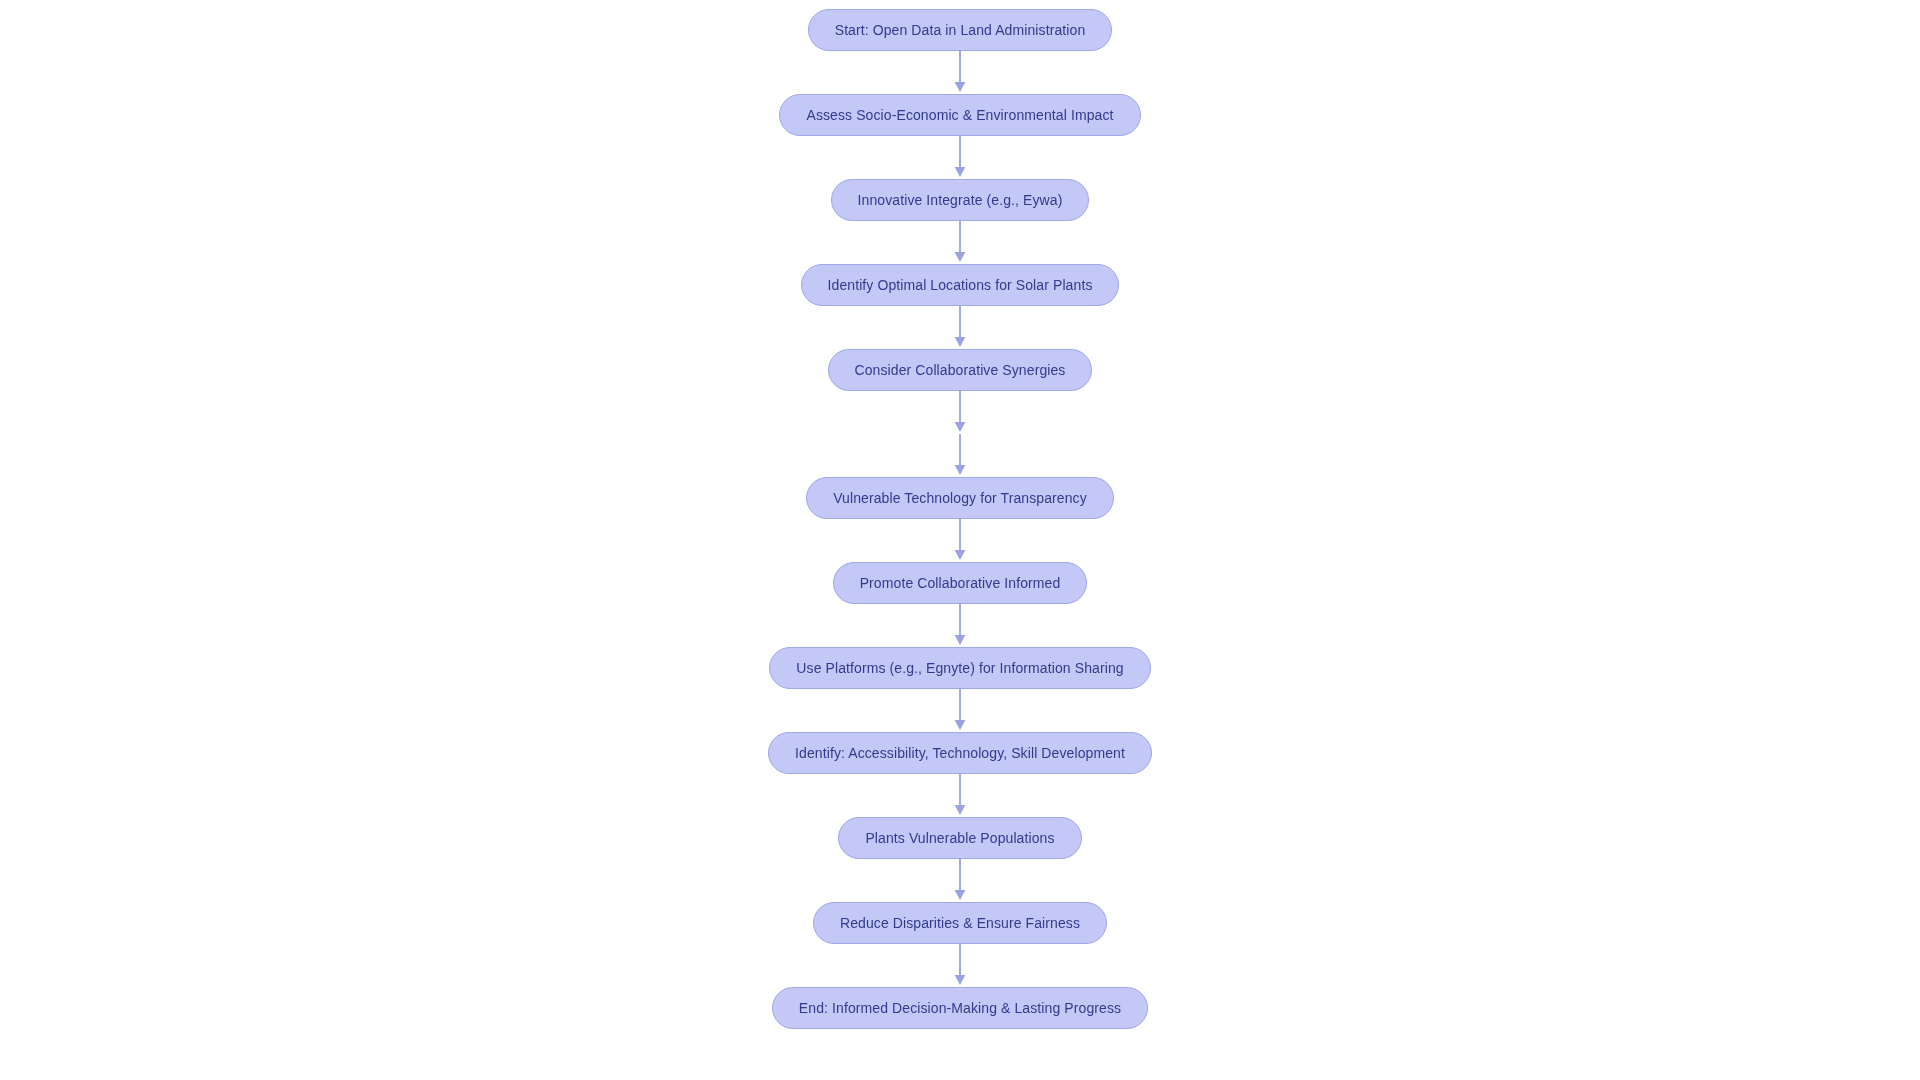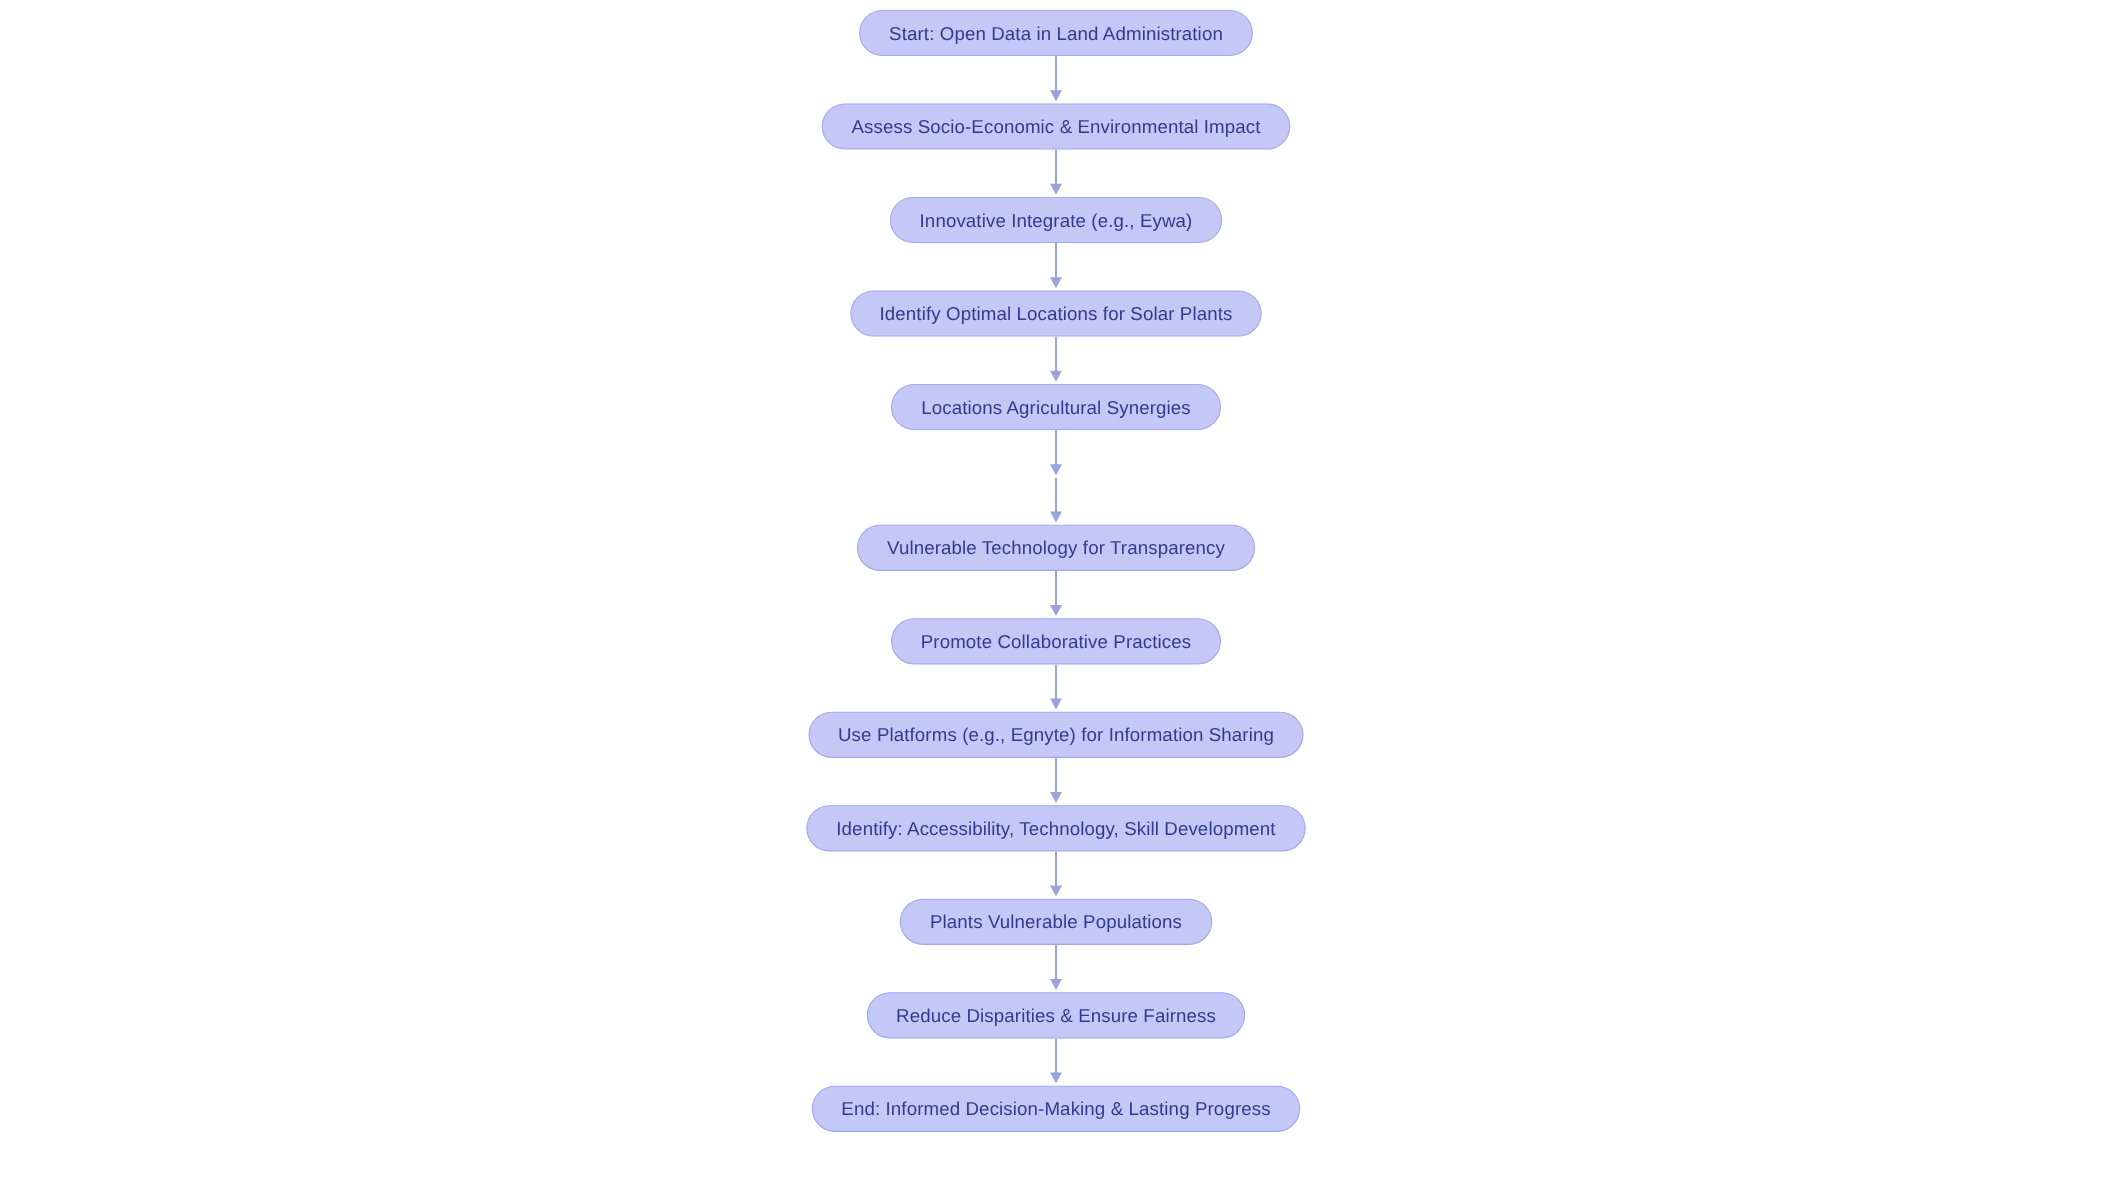--- a/index.html
+++ b/index.html
@@ -49,21 +49,21 @@
     color: #333a8e;
     font-size: 15.5px;
     font-family: "Liberation Sans", sans-serif;
     letter-spacing: 0.1px;
     white-space: nowrap;
     line-height: 1;
   }
 
   .flow-node-label {
     color: #333a8e;
-    font-size: 17px;
+    font-size: 14px;
     white-space: nowrap;
   }
 
   
   .flow-connector {
     width: 14px;
     height: 43px;
     display: block;
     flex: 0 0 auto;
   }
@@ -95,39 +95,39 @@
         <path d="M 1.6 31 L 12.4 31 L 7 41 Z" fill="#9aa2e0"></path>
       </svg>
       <div class="flow-node">
         <span class="flow-node-label">Identify Optimal Locations for Solar Plants</span>
       </div>
       <svg class="flow-connector" viewBox="0 0 14 43" width="14" height="43">
         <line x1="7" y1="0" x2="7" y2="33" stroke="#9aa2e0" stroke-width="1.8"></line>
         <path d="M 1.6 31 L 12.4 31 L 7 41 Z" fill="#9aa2e0"></path>
       </svg>
       <div class="flow-node">
-        <span class="flow-node-label">Locations Agricultural Synergies</span>
+        <span class="flow-node-label">Consider Collaborative Synergies</span>
       </div>
       <svg class="flow-connector" viewBox="0 0 14 43" width="14" height="43">
         <line x1="7" y1="0" x2="7" y2="33" stroke="#9aa2e0" stroke-width="1.8"></line>
         <path d="M 1.6 31 L 12.4 31 L 7 41 Z" fill="#9aa2e0"></path>
       </svg>
       <svg class="flow-connector" viewBox="0 0 14 43" width="14" height="43">
         <line x1="7" y1="0" x2="7" y2="33" stroke="#9aa2e0" stroke-width="1.8"></line>
         <path d="M 1.6 31 L 12.4 31 L 7 41 Z" fill="#9aa2e0"></path>
       </svg>
       <div class="flow-node">
         <span class="flow-node-label">Vulnerable Technology for Transparency</span>
       </div>
       <svg class="flow-connector" viewBox="0 0 14 43" width="14" height="43">
         <line x1="7" y1="0" x2="7" y2="33" stroke="#9aa2e0" stroke-width="1.8"></line>
         <path d="M 1.6 31 L 12.4 31 L 7 41 Z" fill="#9aa2e0"></path>
       </svg>
       <div class="flow-node">
-        <span class="flow-node-label">Promote Collaborative Practices</span>
+        <span class="flow-node-label">Promote Collaborative Informed</span>
       </div>
       <svg class="flow-connector" viewBox="0 0 14 43" width="14" height="43">
         <line x1="7" y1="0" x2="7" y2="33" stroke="#9aa2e0" stroke-width="1.8"></line>
         <path d="M 1.6 31 L 12.4 31 L 7 41 Z" fill="#9aa2e0"></path>
       </svg>
       <div class="flow-node">
         <span class="flow-node-label">Use Platforms (e.g., Egnyte) for Information Sharing</span>
       </div>
       <svg class="flow-connector" viewBox="0 0 14 43" width="14" height="43">
         <line x1="7" y1="0" x2="7" y2="33" stroke="#9aa2e0" stroke-width="1.8"></line>

